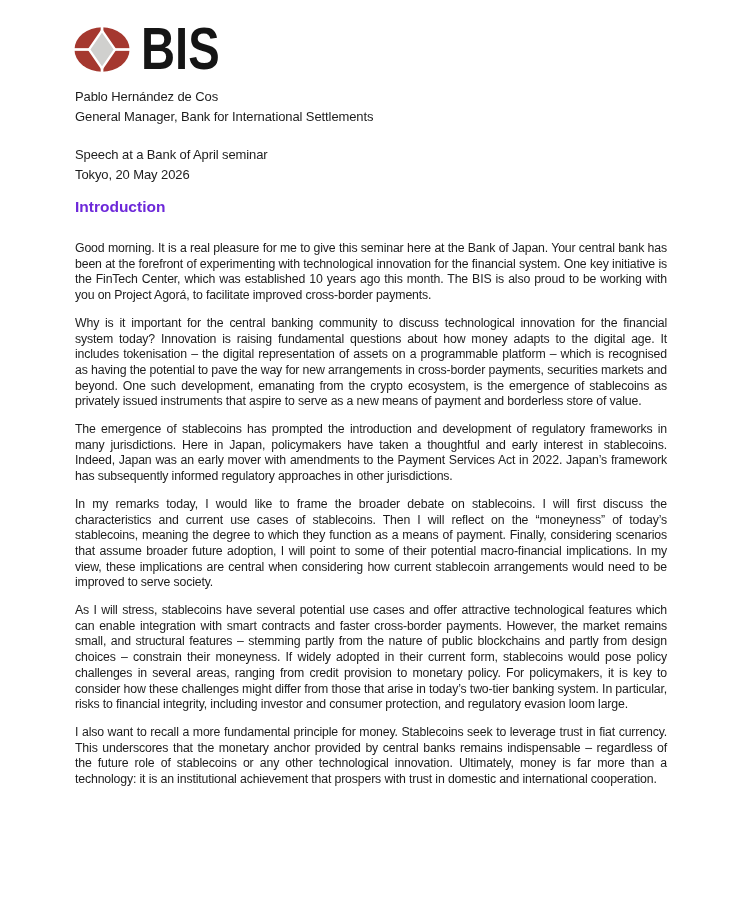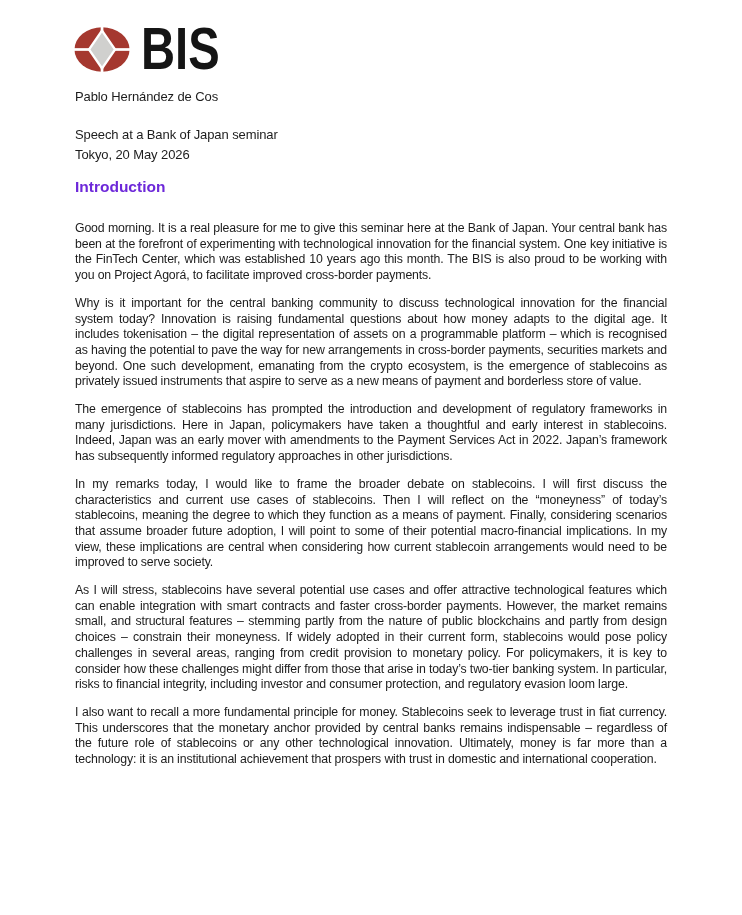--- a/index.html
+++ b/index.html
@@ -86,24 +86,25 @@
       <rect x="0" y="22.6" width="58" height="2.8" fill="#ffffff"></rect>
       <rect x="27.6" y="0" width="2.8" height="48" fill="#ffffff"></rect>
       <polygon points="29,4.5 42.5,24 29,43.5 15.5,24" fill="#d0d0ce" stroke="#ffffff" stroke-width="2.4"></polygon>
     </svg>
     <span class="wordmark">BIS</span>
   </div>
 
 
   <div class="meta-block meta-author">
     <div>Pablo Hernández de Cos</div>
+    <div>General Manager, Bank for International Settlements</div>
   </div>
 
   <div class="meta-block meta-event">
-    <div>Speech at a Bank of Japan seminar</div>
+    <div>Speech at a Bank of April seminar</div>
     <div>Tokyo, 20 May 2026</div>
   </div>
 
   <div class="section-heading">Introduction</div>
 
   <div class="body-copy">
     <p>Good morning. It is a real pleasure for me to give this seminar here at the Bank of Japan. Your central bank has been at the forefront of experimenting with technological innovation for the financial system. One key initiative is the FinTech Center, which was established 10 years ago this month. The BIS is also proud to be working with you on Project Agorá, to facilitate improved cross-border payments.</p>
     <p>Why is it important for the central banking community to discuss technological innovation for the financial system today? Innovation is raising fundamental questions about how money adapts to the digital age. It includes tokenisation – the digital representation of assets on a programmable platform – which is recognised as having the potential to pave the way for new arrangements in cross-border payments, securities markets and beyond. One such development, emanating from the crypto ecosystem, is the emergence of stablecoins as privately issued instruments that aspire to serve as a new means of payment and borderless store of value.</p>
     <p>The emergence of stablecoins has prompted the introduction and development of regulatory frameworks in many jurisdictions. Here in Japan, policymakers have taken a thoughtful and early interest in stablecoins. Indeed, Japan was an early mover with amendments to the Payment Services Act in 2022. Japan’s framework has subsequently informed regulatory approaches in other jurisdictions.</p>
     <p>In my remarks today, I would like to frame the broader debate on stablecoins. I will first discuss the characteristics and current use cases of stablecoins. Then I will reflect on the “moneyness” of today’s stablecoins, meaning the degree to which they function as a means of payment. Finally, considering scenarios that assume broader future adoption, I will point to some of their potential macro-financial implications. In my view, these implications are central when considering how current stablecoin arrangements would need to be improved to serve society.</p>

